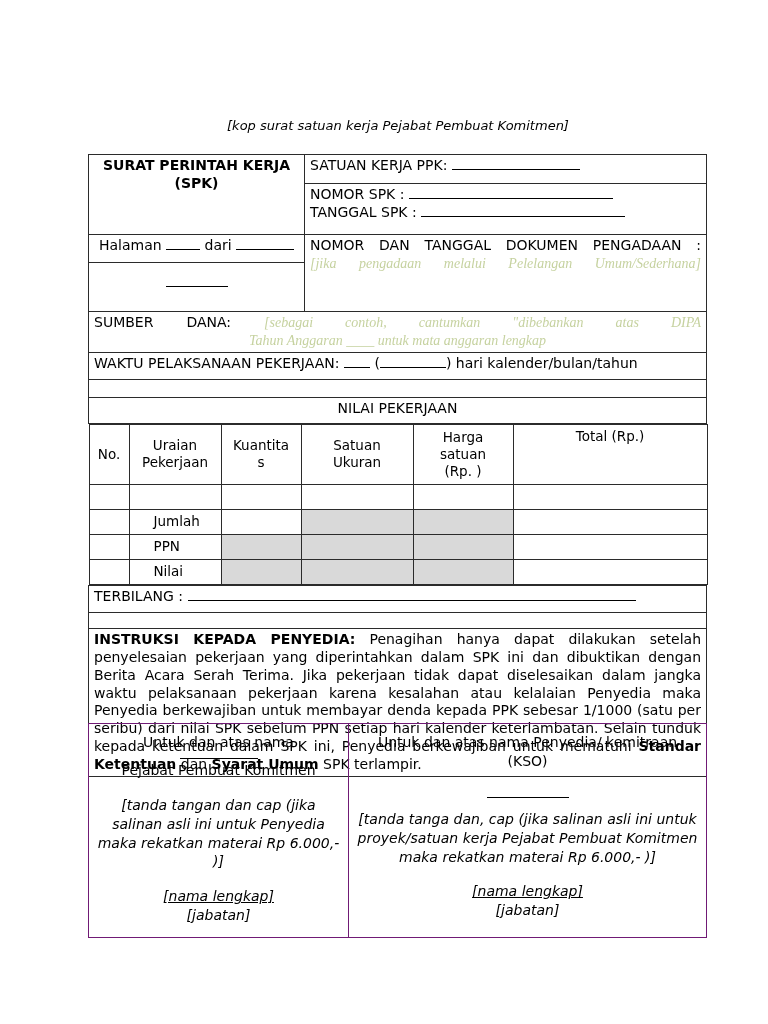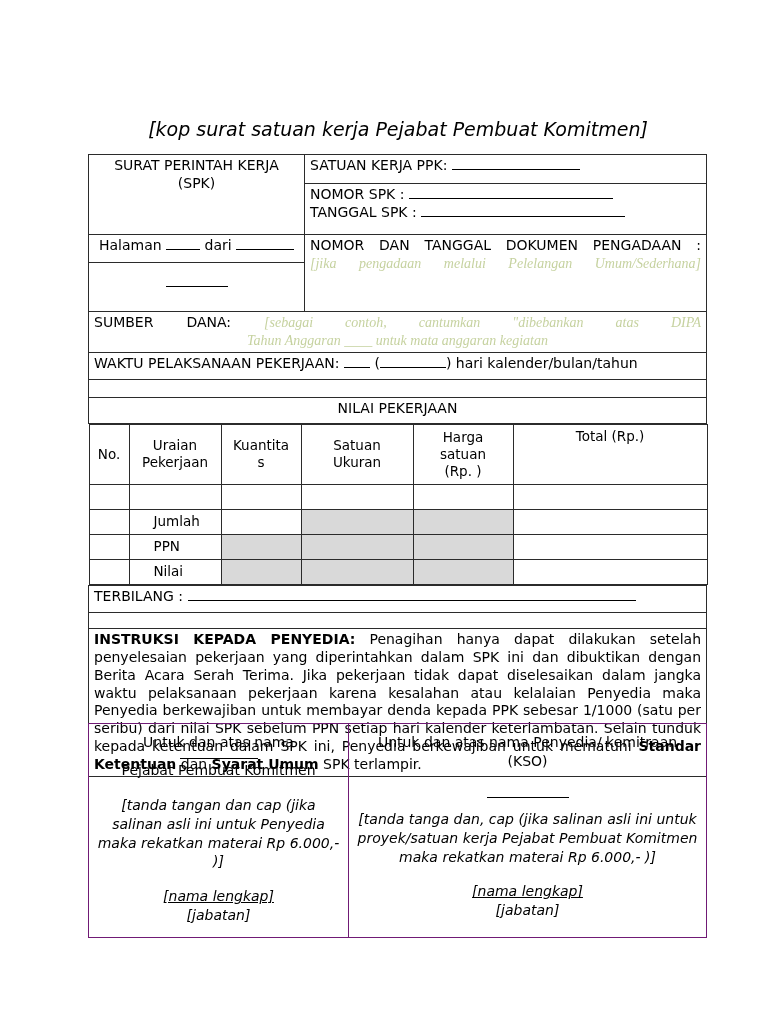--- a/index.html
+++ b/index.html
@@ -32,21 +32,21 @@
     font-weight: bold;
     letter-spacing: 0.1px;
     white-space: nowrap;
   }
   .kop-line {
     position: absolute;
     left: 88px;
     top: 118px;
     width: 620px;
     text-align: center;
-    font-size: 19px;
+    font-size: 13px;
     font-style: italic;
   }
 
   
   .main-table {
     position: absolute;
     left: 88px;
     top: 154px;
     width: 618px;
     border-collapse: collapse;
@@ -71,21 +71,21 @@
 
   .u-short { border-bottom: 1.6px solid #000; display: inline-block; width: 34px; }
   .u-med   { border-bottom: 1.6px solid #000; display: inline-block; width: 58px; }
   .u-ppk   { border-bottom: 1.6px solid #000; display: inline-block; width: 128px; }
   .u-long  { border-bottom: 1.6px solid #000; display: inline-block; width: 204px; }
   .u-terb  { border-bottom: 1.6px solid #000; display: inline-block; width: 448px; }
   .u-paket { border-bottom: 1.6px solid #000; display: inline-block; width: 62px; }
   .u-waktu1{ border-bottom: 1.6px solid #000; display: inline-block; width: 26px; }
   .u-waktu2{ border-bottom: 1.6px solid #000; display: inline-block; width: 66px; }
 
-  .spk-title { font-size: 14.5px; line-height: 1.3; }
+  .spk-title { font-size: 14.5px; line-height: 1.3; font-weight: bold; }
 
   
   .nilai-table {
     width: 100%;
     border-collapse: collapse;
     table-layout: fixed;
   }
   .nilai-table td {
     border: 1px solid #2b2b2b;
     font-size: 13.5px;
@@ -201,21 +201,21 @@
           <div style="margin-top:9px"><span class="u-paket"></span></div>
         </td>
       </tr>
 
       <tr>
         <td colspan="2" style="height:34px">
           <div class="justify">
             <span>SUMBER DANA:</span>
             <span class="green">[sebagai contoh, cantumkan "dibebankan atas DIPA</span>
           </div>
-          <div class="green" style="text-align:center">Tahun Anggaran ____ untuk mata anggaran kegiatan</div>
+          <div class="green" style="text-align:center">Tahun Anggaran ____ untuk mata anggaran lengkap</div>
         </td>
       </tr>
 
       <tr>
         <td colspan="2" style="height:22px">
           <span>WAKTU PELAKSANAAN PEKERJAAN:</span>
           <span class="u-waktu1"></span>
           <span>(</span><span class="u-waktu2"></span><span>) hari kalender/bulan/tahun</span>
         </td>
       </tr>

